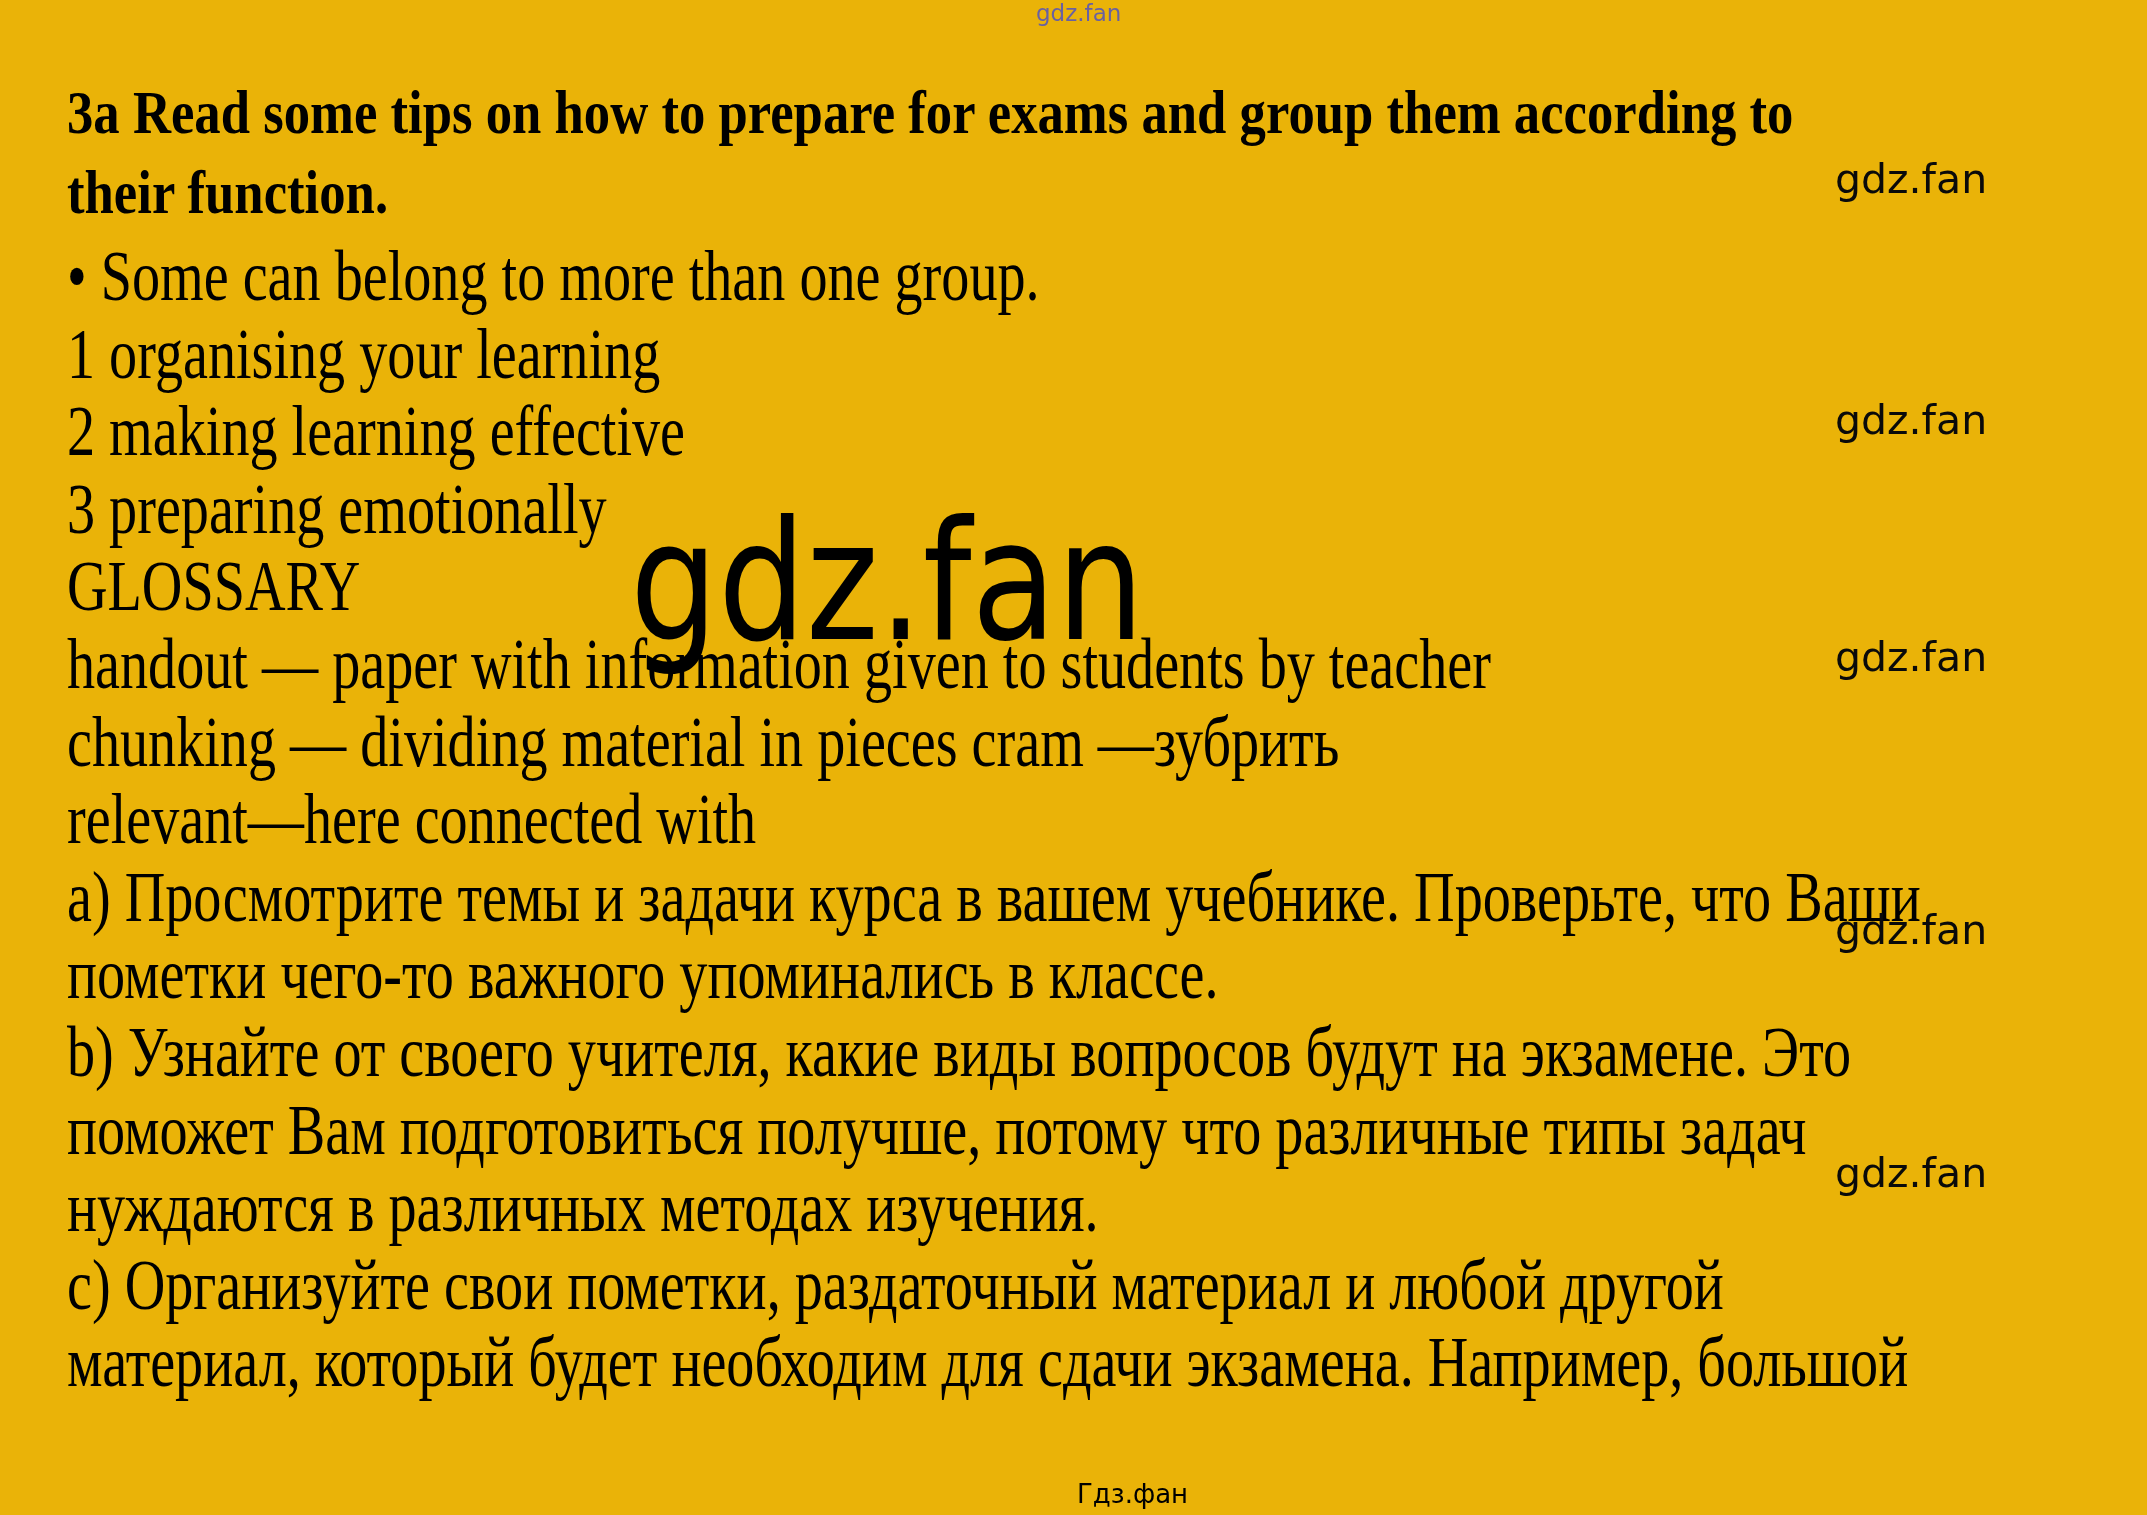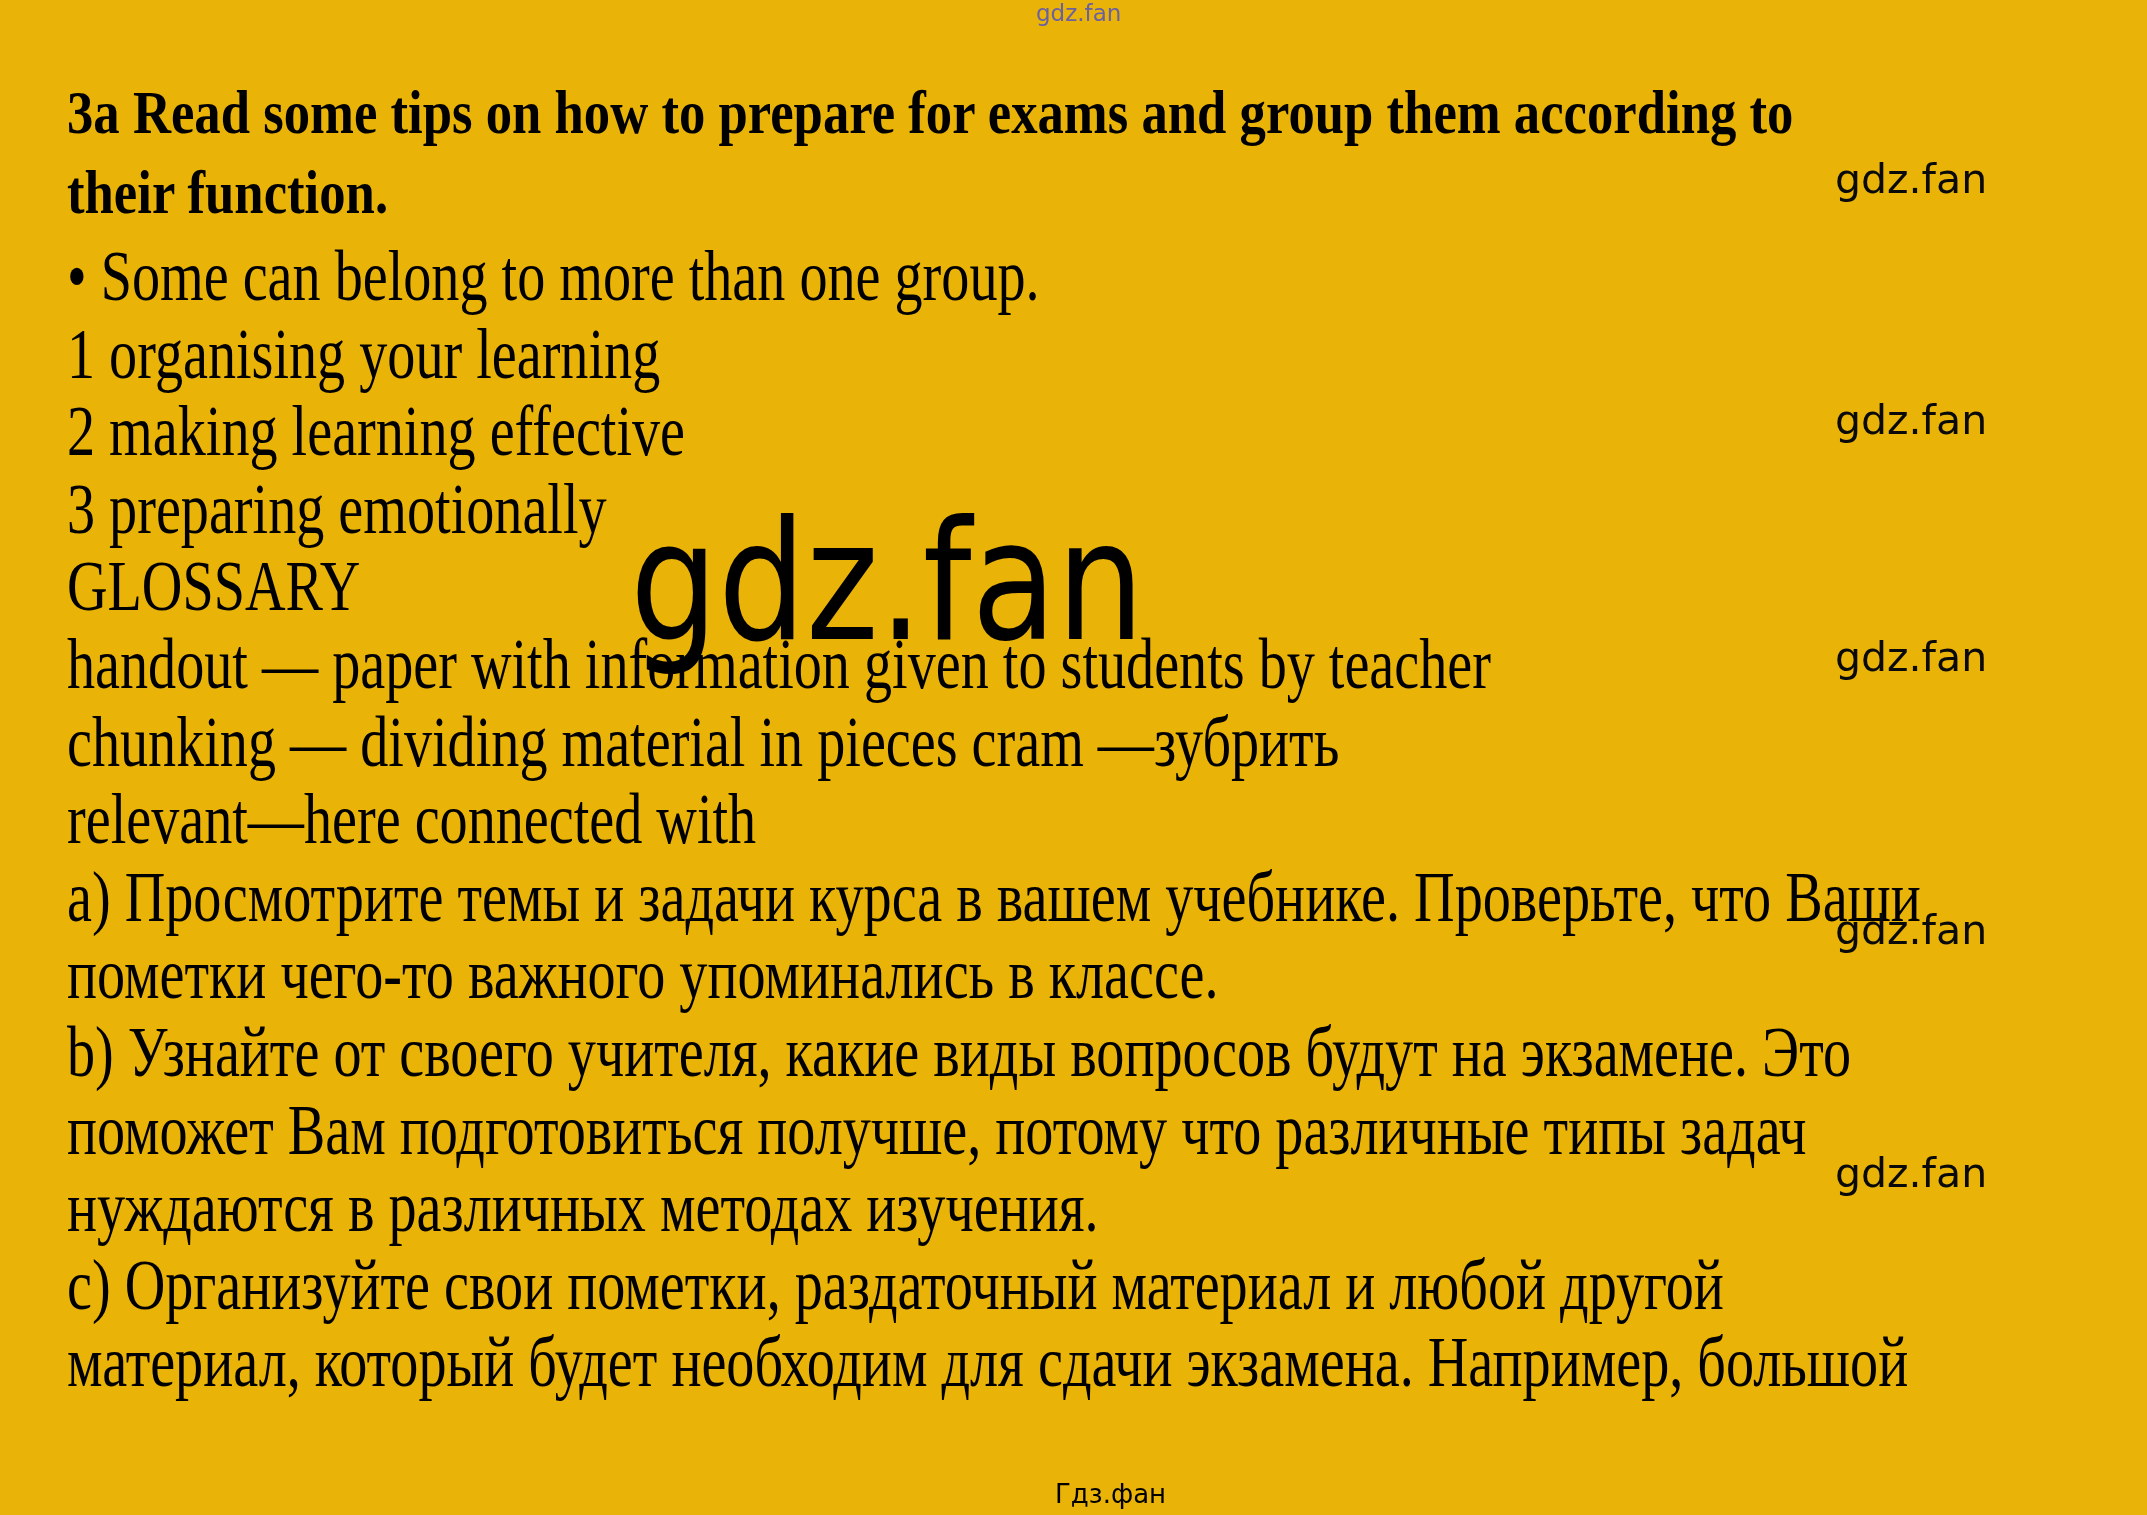--- a/index.html
+++ b/index.html
@@ -58,21 +58,21 @@
     color: #000000;
     transform: scaleX(0.84);
     transform-origin: 0 0;
   }
   .wm-right {
     left: 1835px;
     font-size: 41px;
     color: #0a0a0a;
   }
   .wm-bottom {
-    left: 1055px;
+    left: 1077px;
     top: 1481px;
     font-size: 26px;
     color: #000000;
   }
 </style>
 </head>
 <body>
 
 <div class="page">
 

